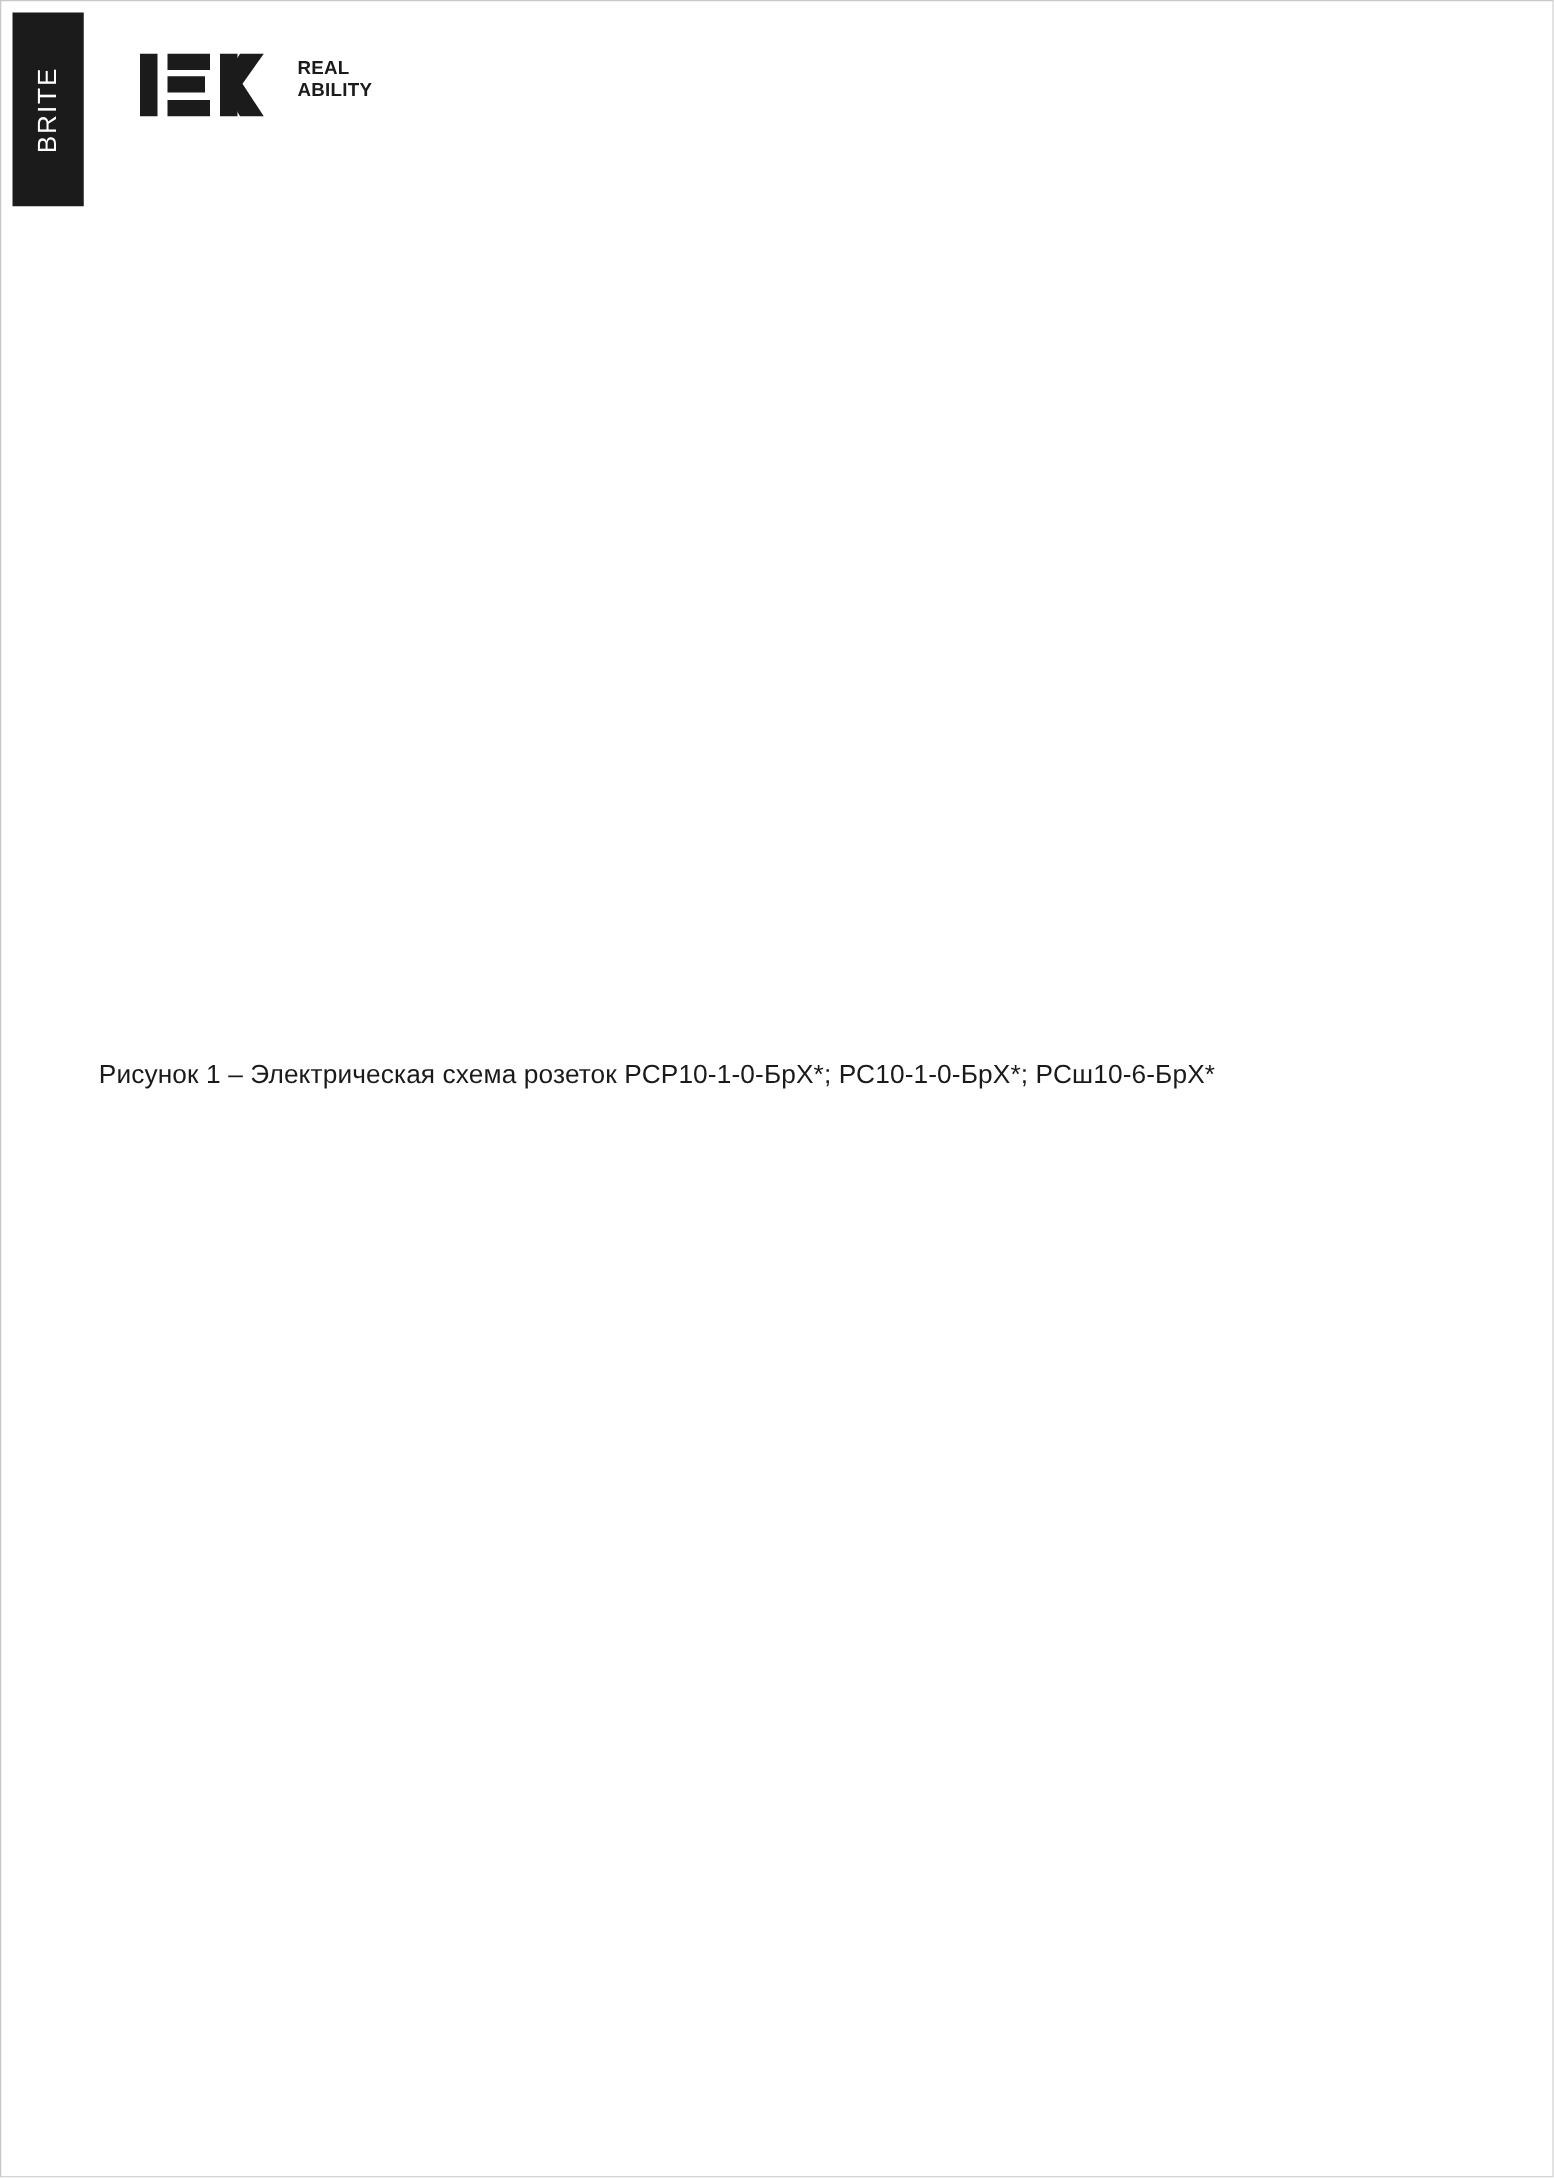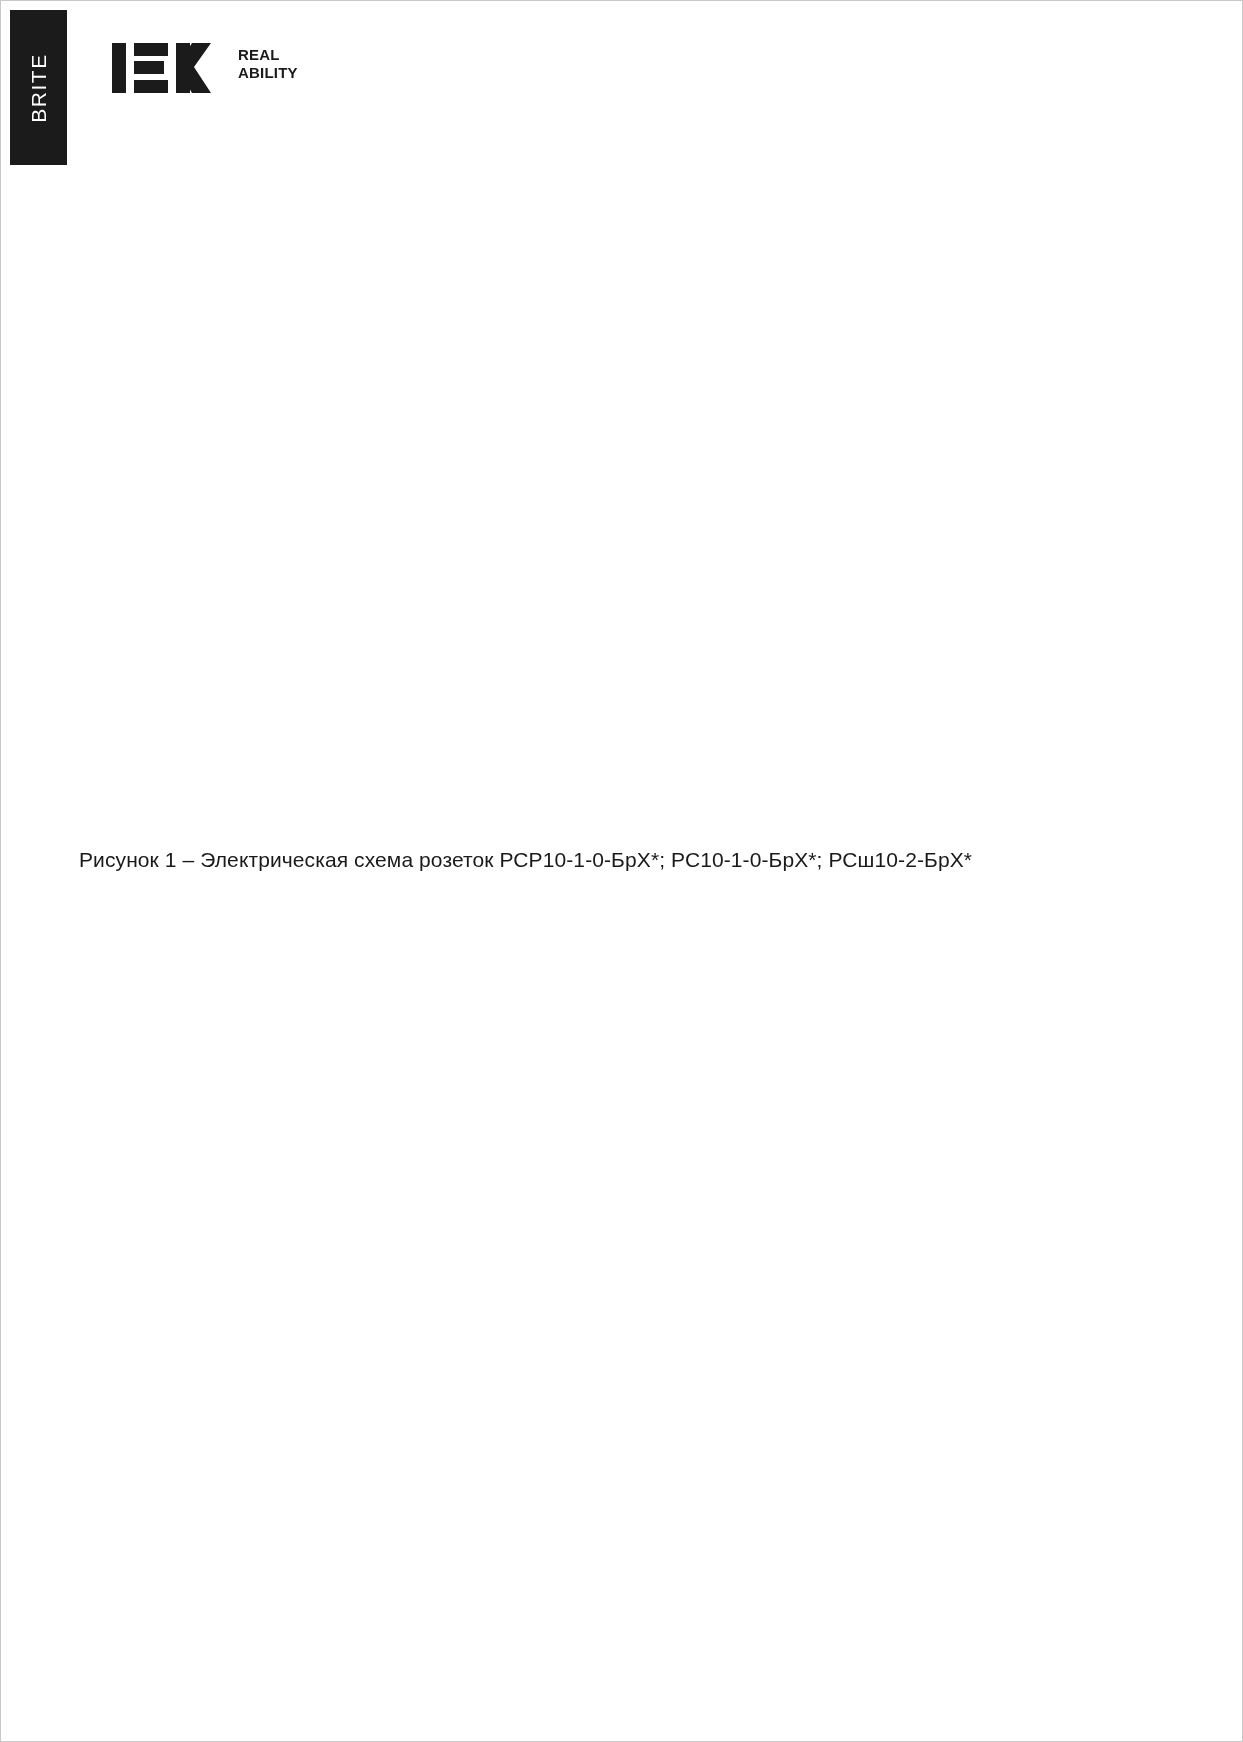--- a/index.html
+++ b/index.html
@@ -123,15 +123,15 @@
         </g>
       </svg>
     </span>
     <span class="logo-tagline">
       <span>REAL</span><br>
       <span>ABILITY</span>
     </span>
   </div>
 
 
-  <div class="caption">Рисунок 1 – Электрическая схема розеток РСР10-1-0-БрХ*; РС10-1-0-БрХ*; РСш10-2-БрХ*</div>
+  <div class="caption">Рисунок 1 – Электрическая схема розеток РСР10-1-0-БрХ*; РС10-1-0-БрХ*; РСш10-6-БрХ*</div>
 
 </div>
 
 </body></html>

